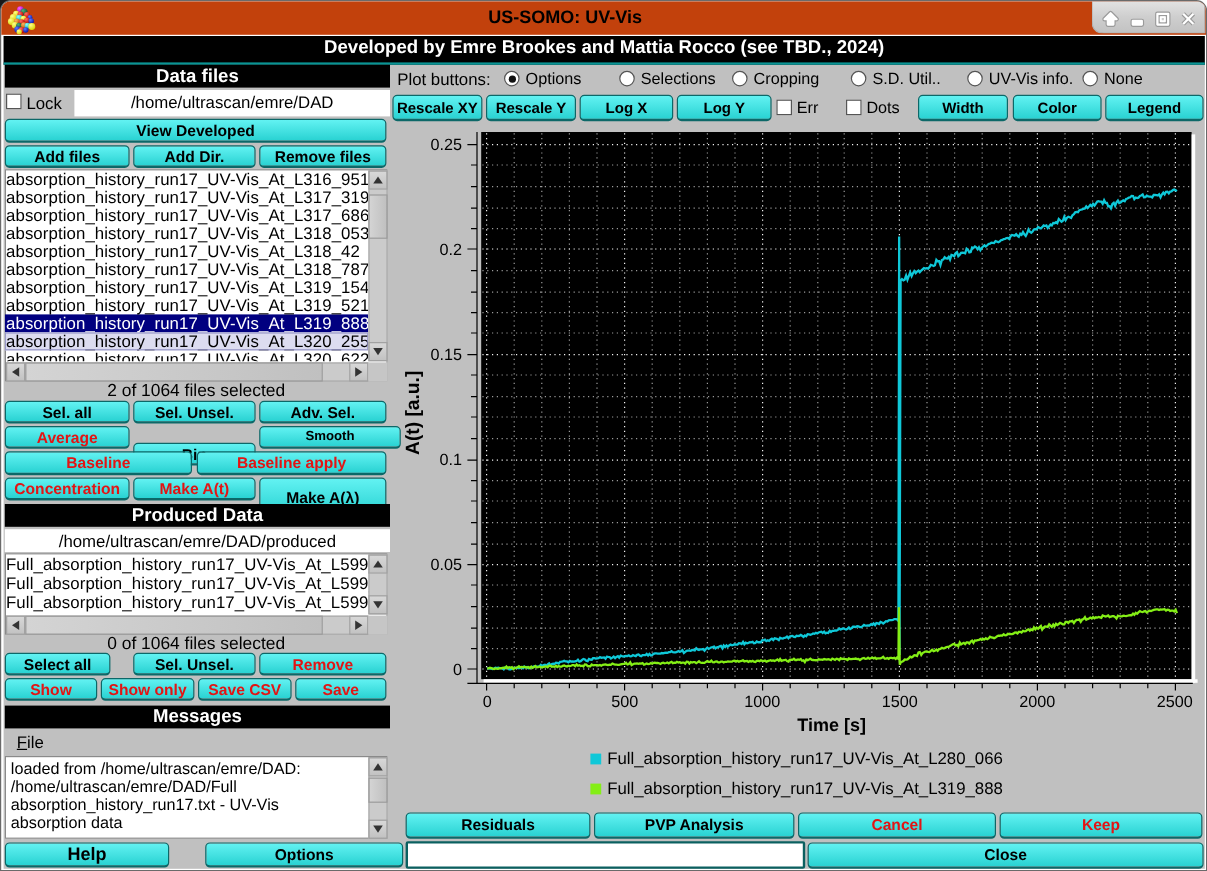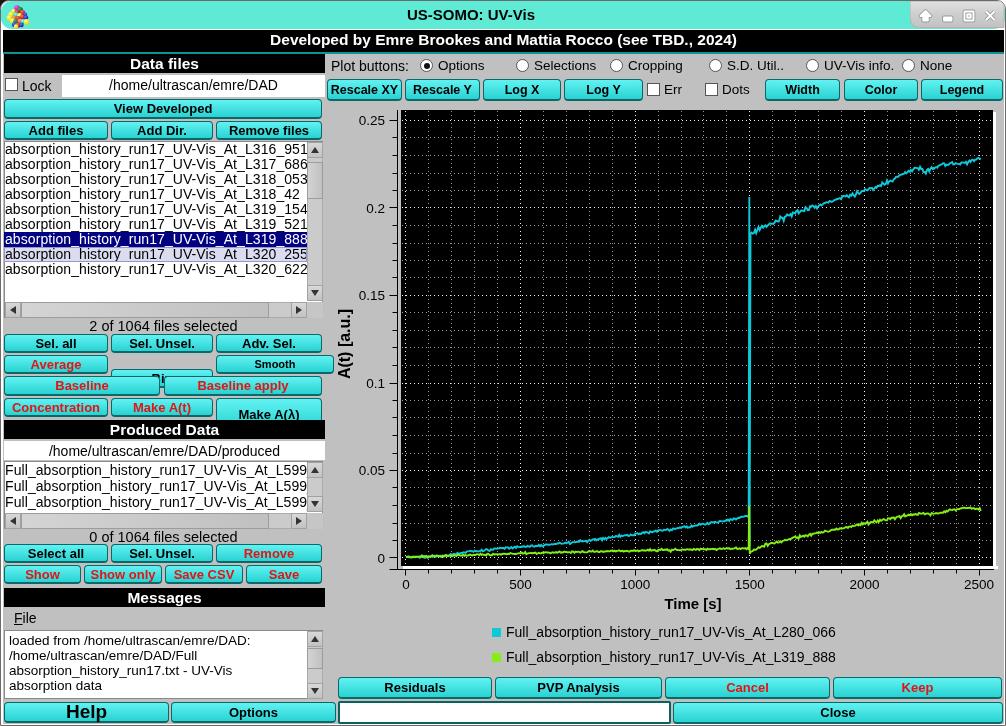--- a/index.html
+++ b/index.html
@@ -1,18 +1,18 @@
 <!DOCTYPE html>
 <html><head><meta charset="utf-8"><style>
 * { margin:0; padding:0; box-sizing:border-box; }
 html,body { width:1006px; height:726px; background:#fff; font-family:"Liberation Sans",sans-serif; }
 #win { position:absolute; left:0; top:0; width:1006px; height:726px; border:1px solid #6a6a6a;
   border-radius:9px 9px 0 0; background:#fff; overflow:hidden; }
 #content { position:absolute; left:2px; top:29px; width:1001px; height:694px; background:#c0c0c0; }
-#titlebar { position:absolute; left:0; top:0; width:1004px; height:28px; background:#5eead4;border-radius:11px; }
+#titlebar { position:absolute; left:0; top:0; width:1004px; height:28px; background:#c2410c; }
 #title { position:absolute; left:0; top:5px; width:940px; text-align:center; font-weight:bold; font-size:15px; color:#000; }
 #devbar { position:absolute; left:2px; top:29px; width:1001px; height:24px; background:#000;
   border-bottom:2px solid #0a9494; color:#fff; font-weight:bold; font-size:15.5px; text-align:center; line-height:20px; }
 .btn { position:absolute; background:linear-gradient(#62f2f2,#29d2d2); border:1px solid #0c6868;
   border-bottom-width:2.5px; border-radius:4px; color:#000; display:flex; align-items:center; justify-content:center;font-weight:bold; }
 .btn.red { color:#e31414; }
 .hdr { position:absolute; background:#000; color:#fff; font-weight:bold; font-size:15.5px;
   display:flex; align-items:center; justify-content:center; }
 .field { position:absolute; background:#fff; color:#000; font-size:14px; text-align:center; line-height:21px; }
 .listbox { position:absolute; background:#fff; border:1px solid #8a8a8a; }
@@ -126,23 +126,25 @@
 <div class="cb" style="position:absolute;left:4px;top:77px;width:13px;height:13px"></div>
 <div class="lbl" style="position:absolute;left:21px;top:77px;width:38px;height:16px;font-size:14px">Lock</div>
 <div class="field" style="position:absolute;left:61px;top:74px;width:263px;height:22px">/home/ultrascan/emre/DAD</div>
 <div class="btn" style="position:absolute;left:3px;top:98px;width:318px;height:20px;font-size:13px">View Developed</div>
 <div class="btn" style="position:absolute;left:3px;top:120px;width:104px;height:19px;font-size:13px">Add files</div>
 <div class="btn" style="position:absolute;left:110px;top:120px;width:102px;height:19px;font-size:13px">Add Dir.</div>
 <div class="btn" style="position:absolute;left:215px;top:120px;width:106px;height:19px;font-size:13px">Remove files</div>
 <div class="listbox" style="position:absolute;left:3px;top:140px;width:319px;height:177px"></div>
 <div class="" style="position:absolute;left:3px;top:141px;width:303px;height:159px;overflow:hidden">
       <div class="lrow">absorption_history_run17_UV-Vis_At_L316_951</div>
+      <div class="lrow">absorption_history_run17_UV-Vis_At_L317_319</div>
       <div class="lrow">absorption_history_run17_UV-Vis_At_L317_686</div>
       <div class="lrow">absorption_history_run17_UV-Vis_At_L318_053</div>
       <div class="lrow">absorption_history_run17_UV-Vis_At_L318_42</div>
+      <div class="lrow">absorption_history_run17_UV-Vis_At_L318_787</div>
       <div class="lrow">absorption_history_run17_UV-Vis_At_L319_154</div>
       <div class="lrow">absorption_history_run17_UV-Vis_At_L319_521</div>
       <div class="lrow sel">absorption_history_run17_UV-Vis_At_L319_888</div>
       <div class="lrow cur">absorption_history_run17_UV-Vis_At_L320_255</div>
       <div class="lrow">absorption_history_run17_UV-Vis_At_L320_622</div>
     </div>
 <div class="sbtrack" style="position:absolute;left:306px;top:141px;width:16px;height:159px"></div>
 <div class="sbbtn" style="position:absolute;left:306px;top:141px;width:16px;height:16px">
       <div class="arr up"></div>
     </div>
@@ -189,21 +191,21 @@
 <div class="sbtrack" style="position:absolute;left:4px;top:512px;width:302px;height:16px"></div>
 <div class="sbbtn" style="position:absolute;left:4px;top:512px;width:16px;height:16px">
       <div class="arr left"></div>
     </div>
 <div class="sbbtn" style="position:absolute;left:290px;top:512px;width:16px;height:16px">
       <div class="arr right"></div>
     </div>
 <div class="sbthumb" style="position:absolute;left:20px;top:512px;width:248px;height:16px"></div>
 <div class="" style="position:absolute;left:306px;top:512px;width:16px;height:16px;background:#c6c6c6"></div>
 <div class="clbl" style="position:absolute;left:3px;top:528px;width:319px;height:15px;font-size:14.5px">0 of 1064 files selected</div>
-<div class="btn" style="position:absolute;left:3px;top:543px;width:104px;height:19px;font-size:13px">Select all</div>
+<div class="btn" style="position:absolute;left:3px;top:543px;width:88px;height:19px;font-size:13px">Select all</div>
 <div class="btn" style="position:absolute;left:110px;top:543px;width:102px;height:19px;font-size:13px">Sel. Unsel.</div>
 <div class="btn red" style="position:absolute;left:215px;top:543px;width:106px;height:19px;font-size:13px">Remove</div>
 <div class="btn red" style="position:absolute;left:3px;top:564px;width:77px;height:19px;font-size:13px">Show</div>
 <div class="btn red" style="position:absolute;left:83px;top:564px;width:78px;height:19px;font-size:13px">Show only</div>
 <div class="btn red" style="position:absolute;left:164px;top:564px;width:78px;height:19px;font-size:13px">Save CSV</div>
 <div class="btn red" style="position:absolute;left:245px;top:564px;width:76px;height:19px;font-size:13px">Save</div>
 <div class="hdr" style="position:absolute;left:3px;top:587px;width:321px;height:19px">Messages</div>
 <div class="lbl" style="position:absolute;left:13px;top:609px;width:40px;height:16px;font-size:14px"><u>F</u>ile</div>
 <div class="listbox" style="position:absolute;left:3px;top:629px;width:319px;height:69px"></div>
 <div class="lbl" style="position:absolute;left:8px;top:632px;width:296px;height:64px;font-size:13.5px;line-height:15px;overflow:hidden">loaded from /home/ultrascan/emre/DAD:<br>/home/ultrascan/emre/DAD/Full<br>absorption_history_run17.txt - UV-Vis<br>absorption data</div>
@@ -269,16 +271,16 @@
 </g>
       </svg></div>
 <div class="" style="position:absolute;left:491px;top:627px;width:9px;height:9px;background:#0fc8d8"></div>
 <div class="lbl" style="position:absolute;left:505px;top:623px;height:14px;font-size:14px">Full_absorption_history_run17_UV-Vis_At_L280_066</div>
 <div class="" style="position:absolute;left:491px;top:652px;width:9px;height:9px;background:#84ee16"></div>
 <div class="lbl" style="position:absolute;left:505px;top:648px;height:14px;font-size:14px">Full_absorption_history_run17_UV-Vis_At_L319_888</div>
 <div class="btn" style="position:absolute;left:337px;top:676px;width:154px;height:22px;font-size:13px">Residuals</div>
 <div class="btn" style="position:absolute;left:494px;top:676px;width:167px;height:22px;font-size:13px">PVP Analysis</div>
 <div class="btn red" style="position:absolute;left:664px;top:676px;width:165px;height:22px;font-size:13px">Cancel</div>
 <div class="btn red" style="position:absolute;left:832px;top:676px;width:169px;height:22px;font-size:13px">Keep</div>
-<div class="btn" style="position:absolute;left:3px;top:701px;width:165px;height:21px;font-size:19px">Help</div>
+<div class="btn" style="position:absolute;left:3px;top:701px;width:137px;height:21px;font-size:15px">Help</div>
 <div class="btn" style="position:absolute;left:170px;top:701px;width:165px;height:21px;font-size:13px">Options</div>
 <div class="progress" style="position:absolute;left:337px;top:700px;width:333px;height:23px"></div>
 <div class="btn" style="position:absolute;left:672px;top:701px;width:330px;height:22px;font-size:13px">Close</div>
 </div>
 </body></html>

